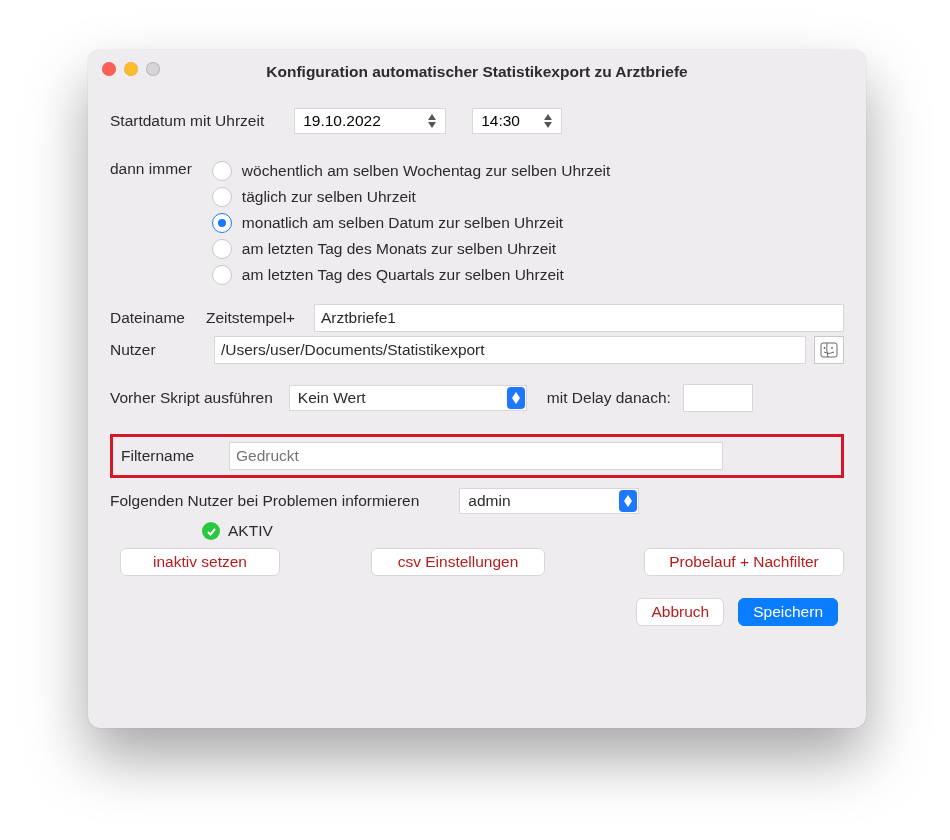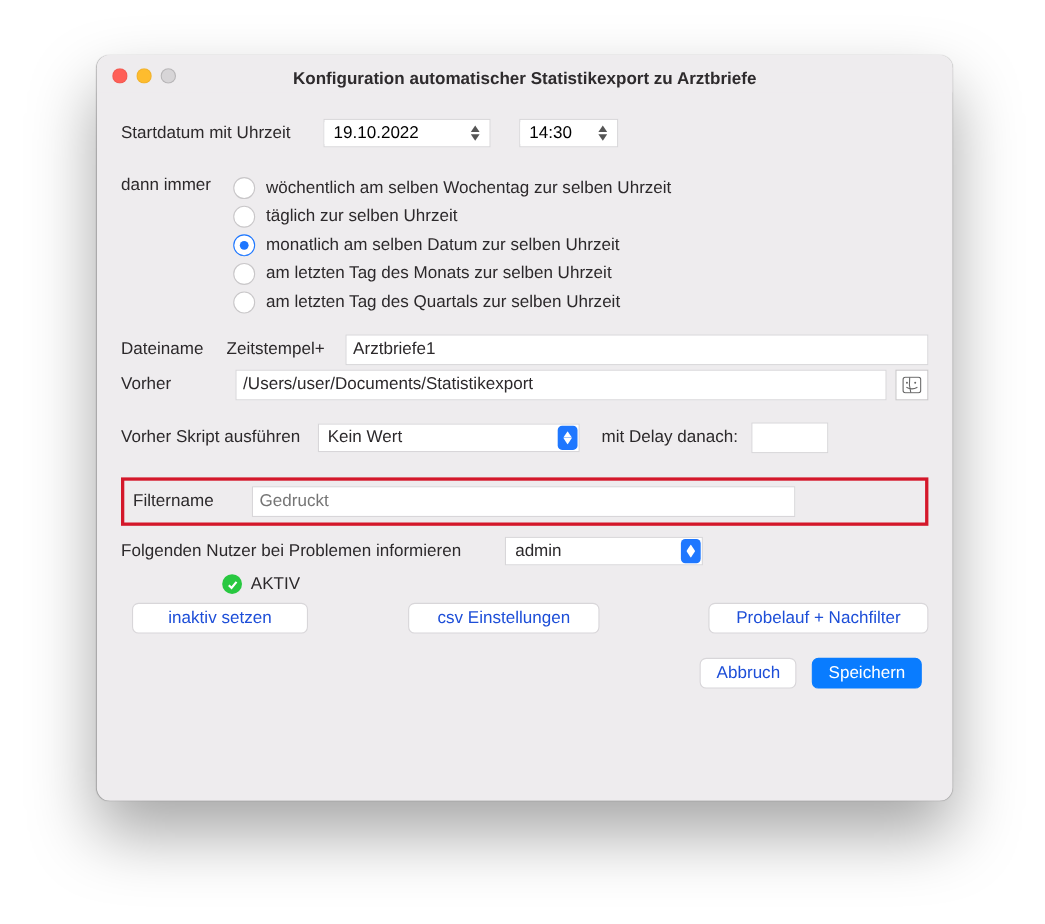--- a/index.html
+++ b/index.html
@@ -33,21 +33,21 @@
   .radio.checked{border-color:#1e77ff;}
   .radio.checked::after{content:"";width:8px;height:8px;border-radius:50%;background:#1e77ff;}
   .finder-btn{width:28px;height:26px;border:1px solid #c9c7c9;background:#fff;display:inline-flex;align-items:center;justify-content:center;margin-left:8px;cursor:pointer;}
   .mac-select{display:inline-flex;align-items:center;background:#fff;border:1px solid #d8d6d9;height:24px;position:relative;padding-left:8px;cursor:pointer;}
   .mac-select .val{font-size:15.5px;}
   .mac-select .sel-arrows{position:absolute;right:1px;top:1px;bottom:1px;width:18px;border-radius:4px;background:#1e77ff;display:flex;flex-direction:column;align-items:center;justify-content:center;}
   .mac-select .sel-arrows svg{display:block;}
   .highlight{border:3px solid #d4172a;padding:5px 8px;display:flex;align-items:center;margin:6px 0 10px 0;}
   .status{display:inline-flex;align-items:center;gap:8px;margin-left:58px;padding-left:34px;}
   .check-badge{width:18px;height:18px;border-radius:50%;background:#28c840;display:inline-flex;align-items:center;justify-content:center;}
-  .btn{background:#fff;border:1px solid #d8d6d9;border-radius:6px;height:28px;padding:0 14px;font-size:15.5px;cursor:pointer;font-family:inherit;color:#1d4ed8;}
+  .btn{background:#fff;border:1px solid #d8d6d9;border-radius:6px;height:28px;padding:0 14px;font-size:15.5px;cursor:pointer;font-family:inherit;color:#b91c1c;}
   .btn.primary{background:#097cff;border-color:#097cff;color:#fff;font-weight:400;}
   .buttons-row{display:flex;justify-content:space-between;margin-top:6px;}
   .footer-row{display:flex;gap:14px;justify-content:flex-end;margin-top:22px;padding-right:6px;}
 </style>
 </head>
 <body>
 
 <div class="window">
   <div class="titlebar">
     <div class="traffic">
@@ -117,21 +117,21 @@
 
     <div style="height:16px;"></div>
 
     <div class="row tight">
       <span class="lbl" style="width:96px;">Dateiname</span>
       <span class="lbl" style="width:108px;">Zeitstempel+</span>
       <input class="text" style="flex: 1 1 0%;" value="Arztbriefe1">
     </div>
 
     <div class="row" style="margin-top:4px;">
-      <span class="lbl" style="width:96px;">Vorher</span>
+      <span class="lbl" style="width:96px;">Nutzer</span>
       <div style="width:8px;"></div>
       <input class="text" style="flex: 1 1 0%;" value="/Users/user/Documents/Statistikexport">
       <div class="finder-btn">
         <svg width="18" height="16">
           <rect x="1" y="1" width="16" height="14" rx="2" fill="none" stroke="#666" stroke-width="1"></rect>
           <path d="M7 1 Q6 8 8 15" fill="none" stroke="#666" stroke-width="1"></path>
           <circle cx="4.5" cy="6" r="0.9" fill="#666"></circle>
             <circle cx="12" cy="6" r="0.9" fill="#666"></circle>
           <path d="M4 10 Q9 13 14 10" fill="none" stroke="#666" stroke-width="1"></path>
         </svg>

